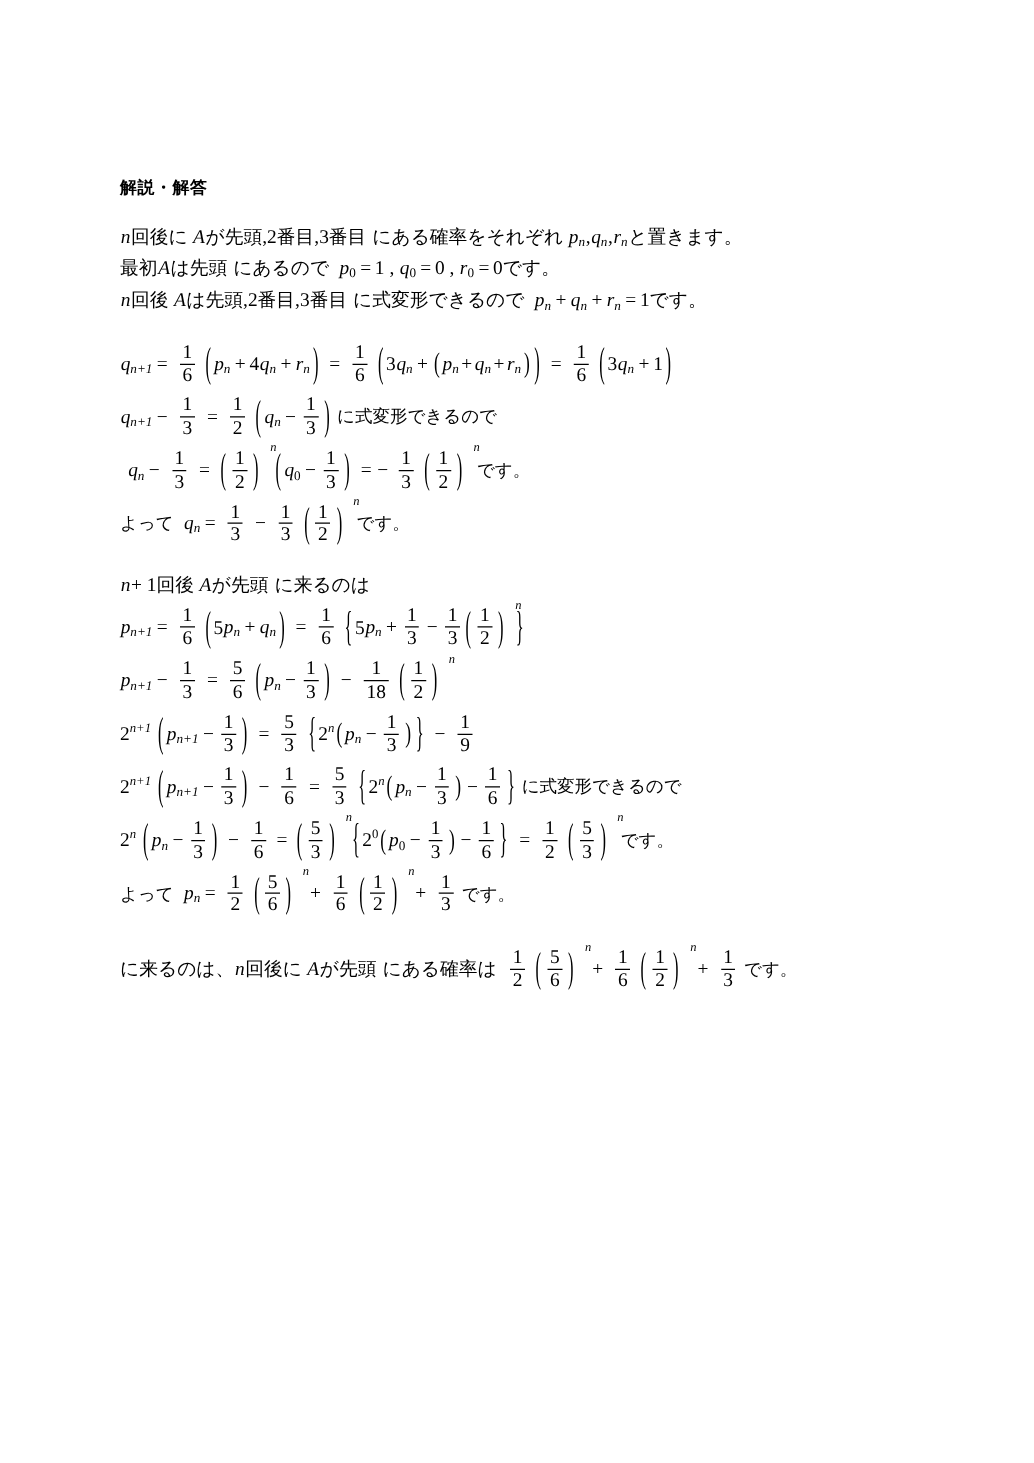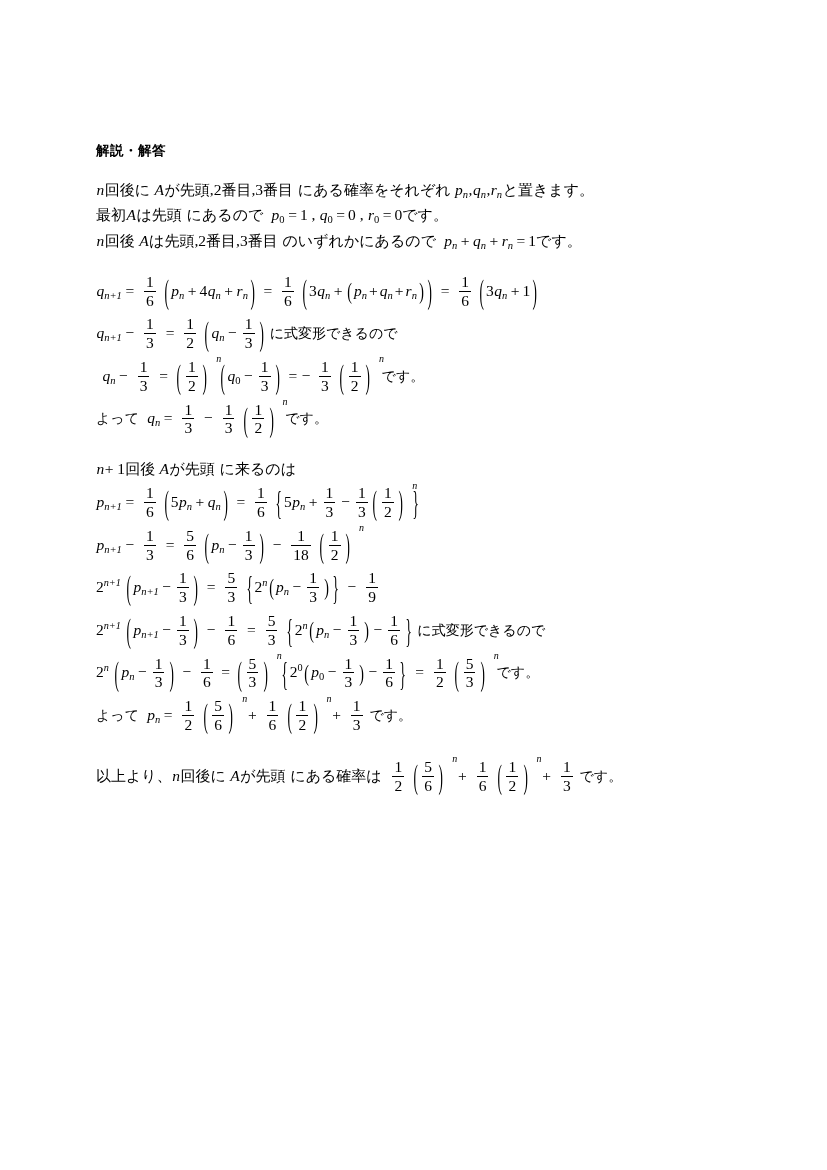--- a/index.html
+++ b/index.html
@@ -178,21 +178,21 @@
         <i class="v"><span>p</span><sub class="s">n</sub></i><span class="num">,</span><i class="v"><span>q</span><sub class="s">n</sub></i><span class="num">,</span><i class="v"><span>r</span><sub class="s">n</sub></i><span class="jp">と置きます。</span>
       </div>
 
       <div class="line">
         <span class="jp">最初</span><i class="v">A</i><span class="jp">は先頭 にあるので</span>
         &nbsp;<i class="v"><span>p</span><sub class="sn">0</sub></i><span class="op">=</span><span class="num">1</span><span class="num">&nbsp;,&nbsp;</span><i class="v"><span>q</span><sub class="sn">0</sub></i><span class="op">=</span><span class="num">0</span><span class="num">&nbsp;,&nbsp;</span><i class="v"><span>r</span><sub class="sn">0</sub></i><span class="op">=</span><span class="num">0</span><span class="jp">です。</span>
       </div>
 
       <div class="line">
         <i class="v">n</i><span class="jp">回後</span>
-        <i class="v">A</i><span class="jp">は先頭</span><span class="num">,</span><span class="num">2</span><span class="jp">番目</span><span class="num">,</span><span class="num">3</span><span class="jp">番目 のいずれかにあるので</span>
+        <i class="v">A</i><span class="jp">は先頭</span><span class="num">,</span><span class="num">2</span><span class="jp">番目</span><span class="num">,</span><span class="num">3</span><span class="jp">番目 に式変形できるので</span>
         &nbsp;<i class="v"><span>p</span><sub class="s">n</sub></i><span class="op">+</span><i class="v"><span>q</span><sub class="s">n</sub></i><span class="op">+</span><i class="v"><span>r</span><sub class="s">n</sub></i><span class="op">=</span><span class="num">1</span><span class="jp">です。</span>
       </div>
     </div>
 
     <div class="block">
 
 
 
       <div class="line" style="margin-top:9px;">
         <i class="v">q<sub class="s">n+1</sub></i><span class="op">=</span>
@@ -310,21 +310,21 @@
         <span class="frac"><span class="n">1</span><span class="bar"></span><span class="d">6</span></span>
         <span class="pow powpad"><span class="dl">(</span><span class="frac"><span class="n">1</span><span class="bar"></span><span class="d">2</span></span><span class="dr">)</span><span class="exp">n</span></span>
         <span class="op">+</span>
         <span class="frac"><span class="n">1</span><span class="bar"></span><span class="d">3</span></span>
         <span class="jp jp-sm">です。</span>
       </div>
     </div>
 
     <div class="block" style="margin-top:26px;">
       <div class="line first">
-        <span class="jp">以上より、</span><i class="v">n</i><span class="jp">回後に</span>
+        <span class="jp">に来るのは、</span><i class="v">n</i><span class="jp">回後に</span>
         <i class="v">A</i><span class="jp">が先頭 にある確率は</span>&nbsp;
         <span class="frac"><span class="n">1</span><span class="bar"></span><span class="d">2</span></span>
         <span class="pow powpad"><span class="dl">(</span><span class="frac"><span class="n">5</span><span class="bar"></span><span class="d">6</span></span><span class="dr">)</span><span class="exp">n</span></span>
         <span class="op">+</span>
         <span class="frac"><span class="n">1</span><span class="bar"></span><span class="d">6</span></span>
         <span class="pow powpad"><span class="dl">(</span><span class="frac"><span class="n">1</span><span class="bar"></span><span class="d">2</span></span><span class="dr">)</span><span class="exp">n</span></span>
         <span class="op">+</span>
         <span class="frac"><span class="n">1</span><span class="bar"></span><span class="d">3</span></span>
         <span class="jp jp-sm">です。</span>
       </div>

